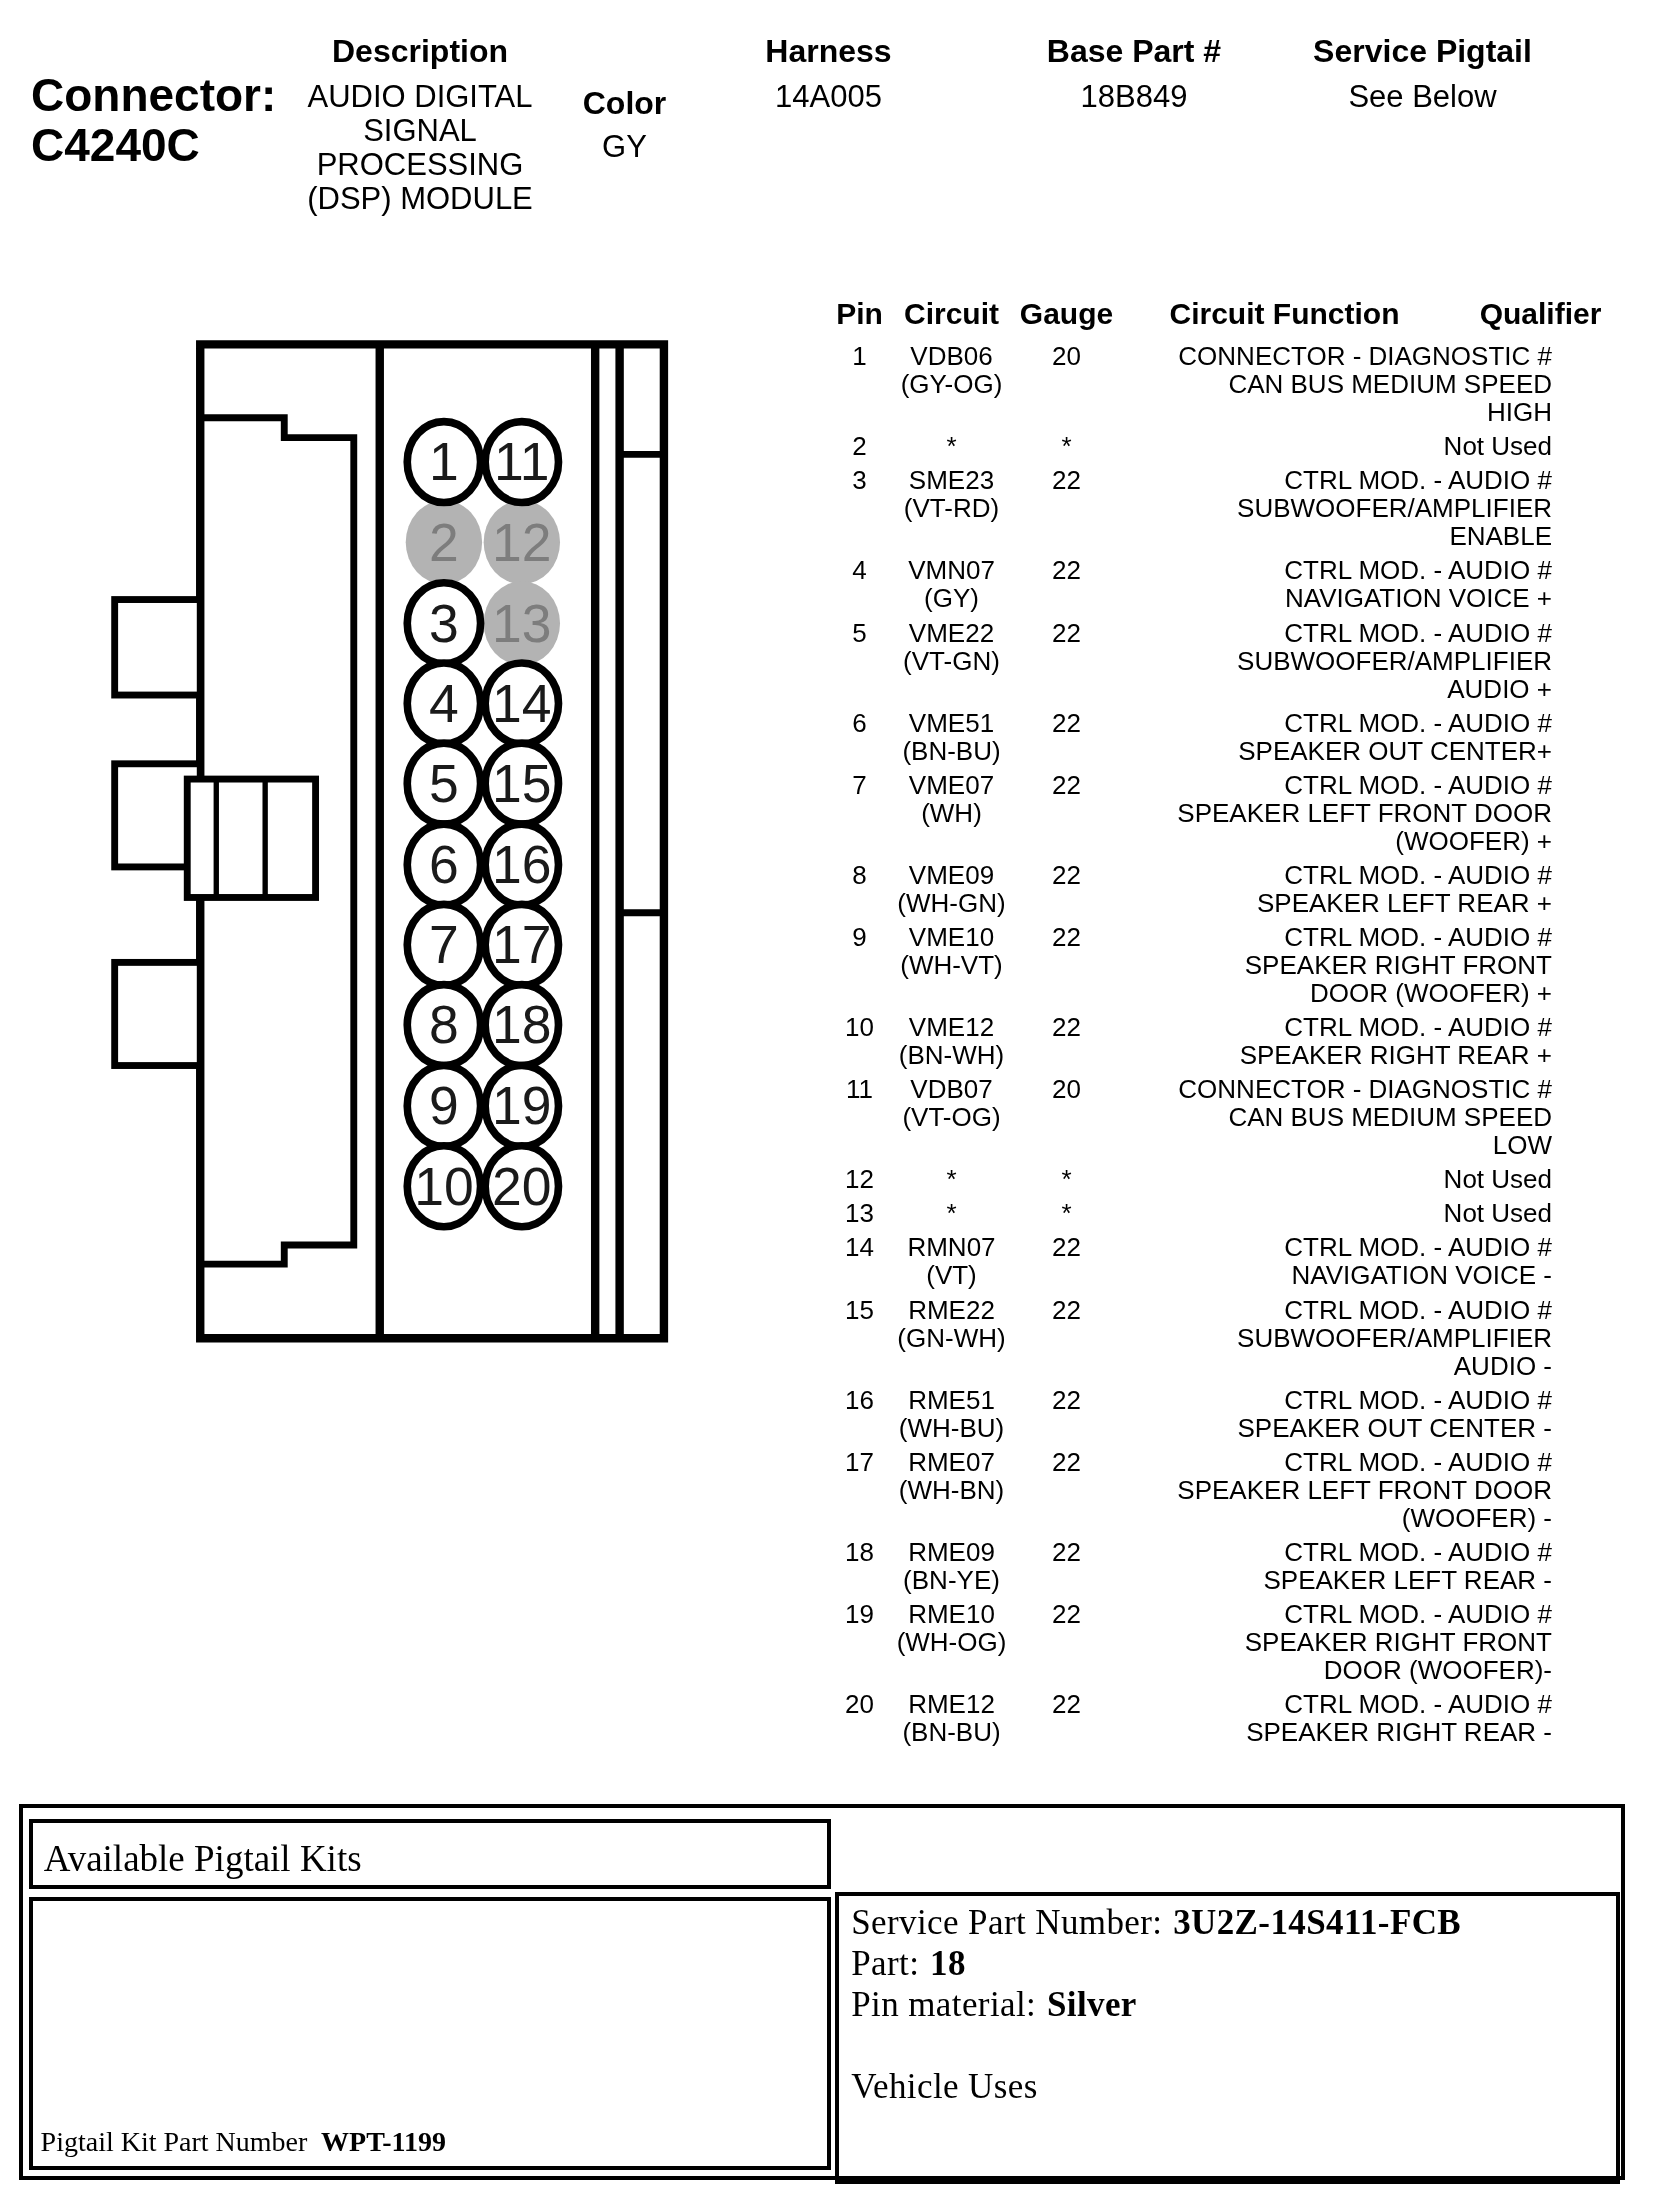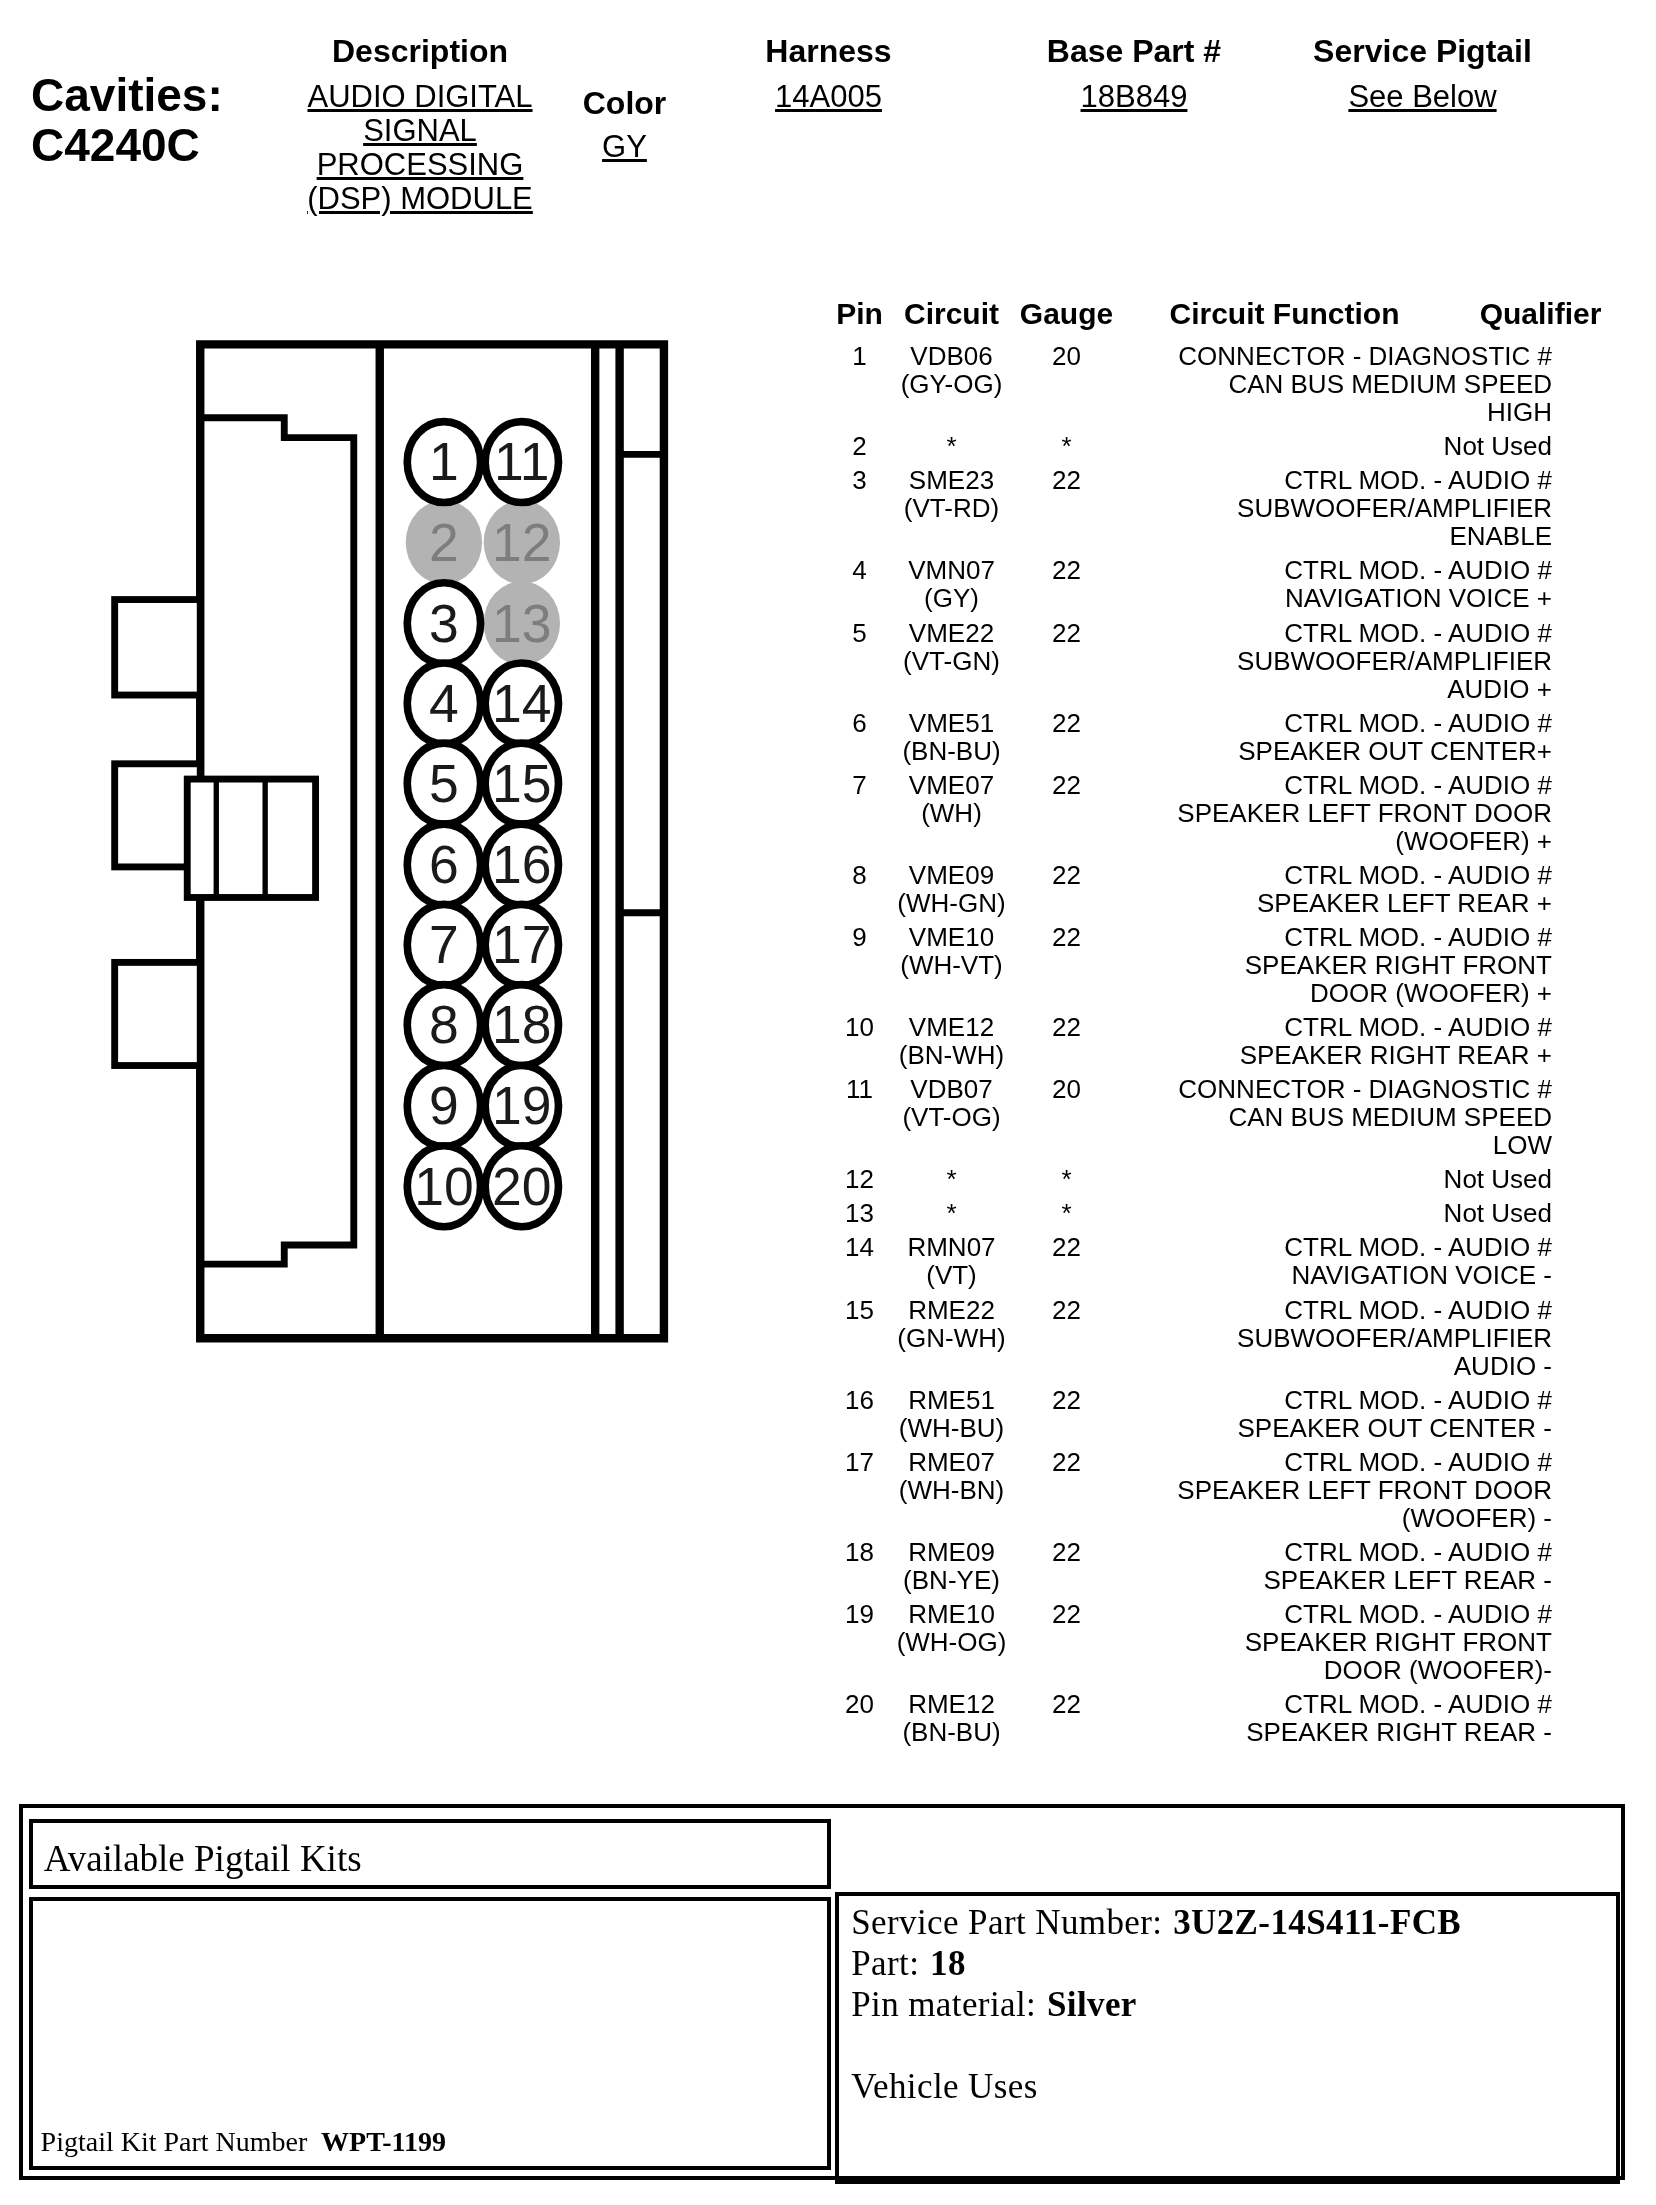--- a/index.html
+++ b/index.html
@@ -4,21 +4,21 @@
 <style>
   html,body{margin:0;padding:0;background:#e8e8e8;}
   .page{position:relative;width:1656px;height:2205px;background:#ffffff;
         font-family:"Liberation Sans",sans-serif;color:#000;overflow:hidden;}
   .abs{position:absolute;}
   .pre{white-space:pre-line;}
 
   
   .conn-title{left:31px;top:70px;font-size:46px;font-weight:bold;line-height:50px;}
   .hlabel{font-weight:bold;font-size:32px;line-height:35px;}
-  .hval{font-size:31px;line-height:34px;margin-top:10.7px;text-decoration:underline;}
+  .hval{font-size:31px;line-height:34px;margin-top:10.7px;}
   .hcol{text-align:center;}
   .col-desc{left:294px;top:34px;width:252px;}
   .col-color{left:567px;top:86px;width:115px;}
   .col-color .hval{margin-top:9.2px;}
   .col-harness{left:733px;top:34px;width:191px;}
   .col-base{left:1027px;top:34px;width:214px;}
   .col-pigtail{left:1310px;top:34px;width:225px;}
 
   
   .diagram{left:107px;top:336px;}
@@ -55,21 +55,21 @@
   .sp-line{font-size:35px;line-height:41px;letter-spacing:0.4px;white-space:nowrap;}
   .sp-line .val{font-weight:bold;margin-left:10.7px;}
   .sp-gap{height:41px;}
 </style>
 </head>
 <body>
 
 <div class="page">
 
   <div class="abs conn-title">
-    <div>Cavities:</div>
+    <div>Connector:</div>
     <div>C4240C</div>
   </div>
 
   <div class="abs hcol col-desc">
     <div class="hlabel">Description</div>
     <div class="hval pre">AUDIO DIGITAL
 SIGNAL
 PROCESSING
 (DSP) MODULE</div>
   </div>

